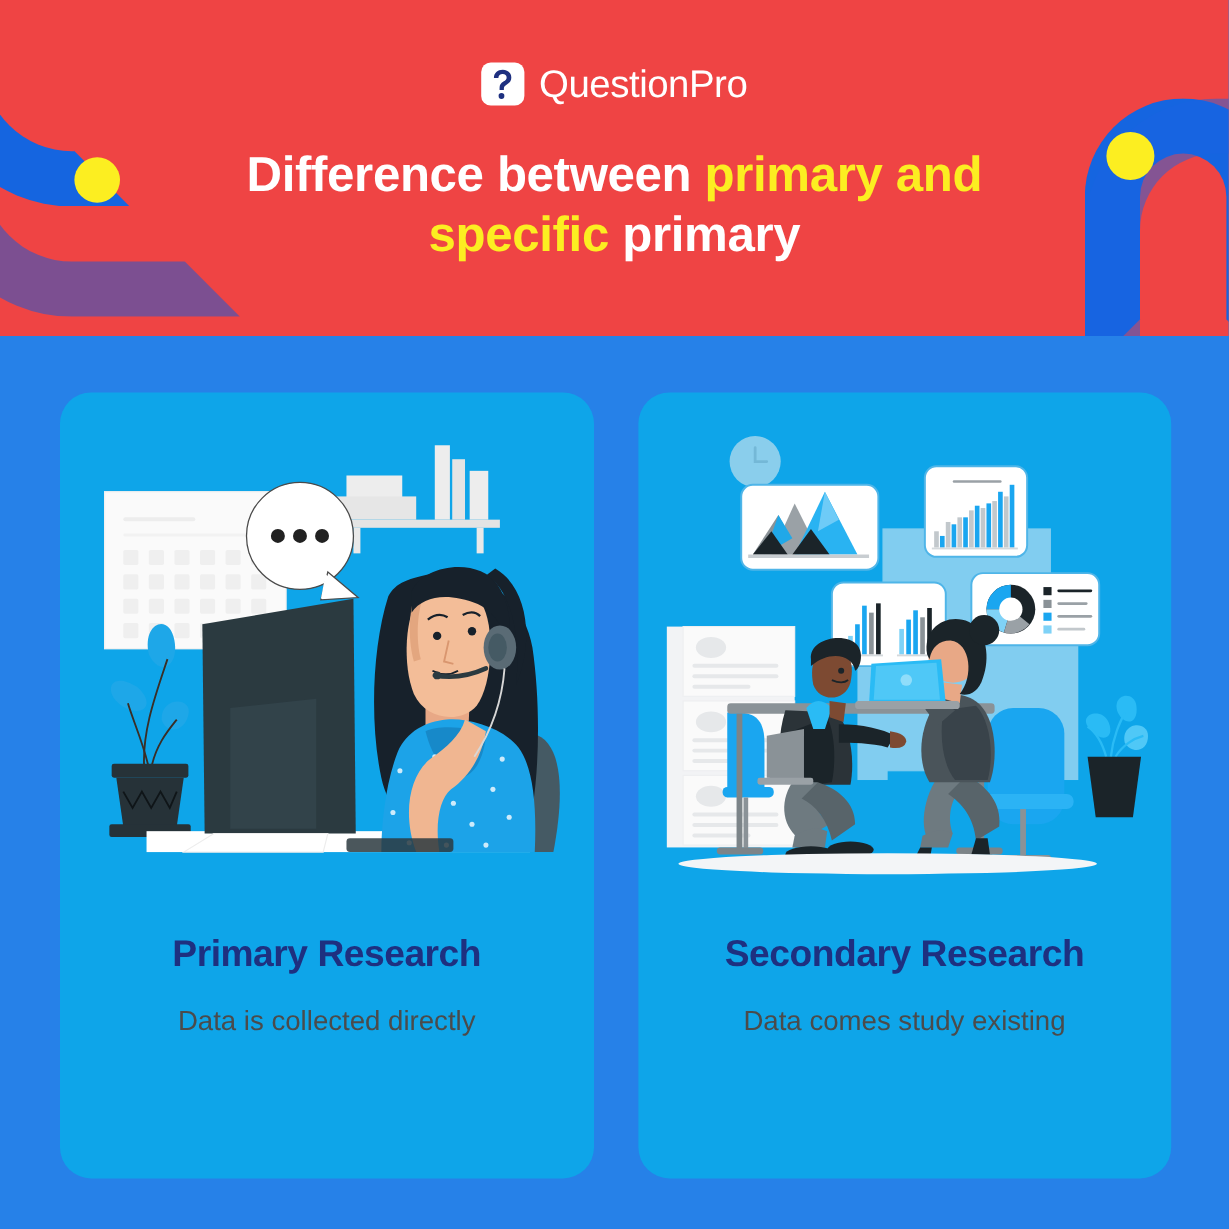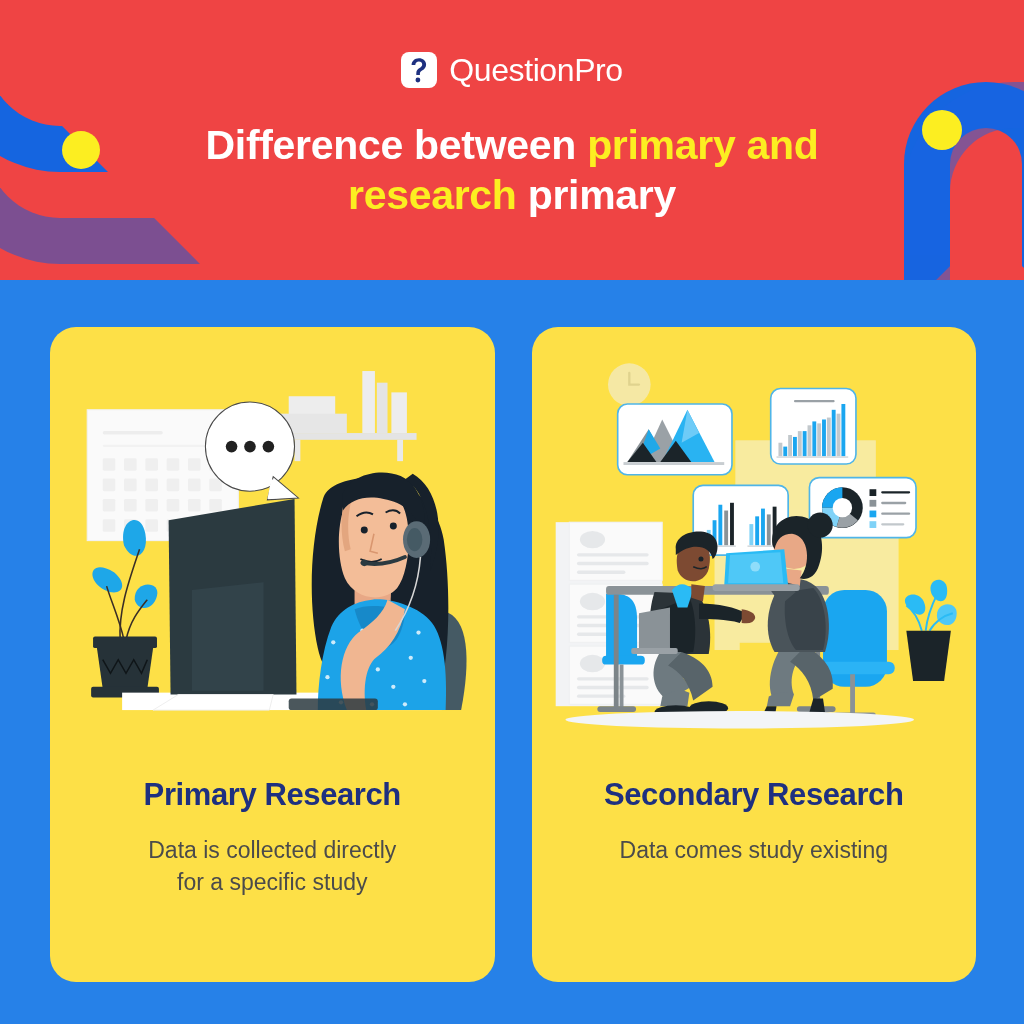--- a/index.html
+++ b/index.html
@@ -87,21 +87,21 @@
   }
   .hl{ color:#FCEE21; }
 
   
   .cards{
     position:absolute; left:50px; top:327px;
     width:926px; height:655px;
     display:flex; gap:37px;
   }
   .card{
-    flex:1 1 0; background:#fde047; border-radius:26px;
+    flex:1 1 0; background:#0ea5e9; border-radius:26px;
     display:flex; flex-direction:column; align-items:center;
     padding:16px 14px 0; overflow:hidden; position:relative;
   }
   .illu{ width:100%; height:430px; position:relative; }
   .card-title{
     color:#1E3080; font-size:31px; font-weight:bold;
     letter-spacing:-0.4px; margin-top:4px; text-align:center;
   }
   .card-desc{
     color:#4B4B4B; font-size:23px; line-height:1.38;
@@ -123,21 +123,21 @@
       <svg width="22" height="26" viewBox="0 0 22 26" aria-hidden="true">
         <path d="M3.6 7.9C3.6 4.1 6.7 1.2 10.9 1.2c4.1 0 7.2 2.7 7.2 6.3 0 2.9-1.6 4.6-4 6.1-1.7 1.1-2.2 1.8-2.2 3.2v1.1H8.3v-1.6c0-2.5 1-3.9 3.2-5.3 1.9-1.2 2.7-2.1 2.7-3.5 0-1.7-1.3-2.9-3.3-2.9-2.1 0-3.5 1.3-3.6 3.3z" fill="#1E3080"></path>
         <circle cx="9.9" cy="23" r="2.4" fill="#1E3080"></circle>
       </svg>
     </div>
     <div class="logo-text">QuestionPro</div>
   </div>
 
   <div class="title">
     <span>Difference between </span><span class="hl">primary and</span><br>
-    <span class="hl">research</span><span> primary</span>
+    <span class="hl">specific</span><span> primary</span>
   </div>
 </div>
 
 <div class="cards">
 
   <div class="card">
     <div class="illu">
       <svg viewBox="0 0 430 430" width="100%" height="100%" preserveAspectRatio="xMidYMid meet" aria-hidden="true">
         <defs>
           <clipPath id="pFloor">
@@ -268,21 +268,20 @@
           <circle cx="310" cy="220" r="3.4" fill="#2B3A40"></circle>
           <path d="M368 214 C366 240 358 266 342 290" stroke="#D7D7D7" stroke-width="1.6" fill="none"></path>
         </g>
 
         <rect x="232" y="360" width="92" height="12" rx="3" fill="#2B3A40" opacity=".85"></rect>
       </svg>
     </div>
     <div class="card-title">Primary Research</div>
     <div class="card-desc">
       <span>Data is collected directly</span><br>
-      <span>for a specific study</span>
     </div>
   </div>
 
   <div class="card">
     <div class="illu">
       <svg viewBox="0 0 430 430" width="100%" height="100%" preserveAspectRatio="xMidYMid meet" aria-hidden="true">
 
         <g opacity=".5" fill="#F4F6F8">
           <rect x="196" y="94" width="144" height="208" stroke="#EFF2F4" stroke-width="1"></rect>
           <rect x="174" y="150" width="26" height="160"></rect>

